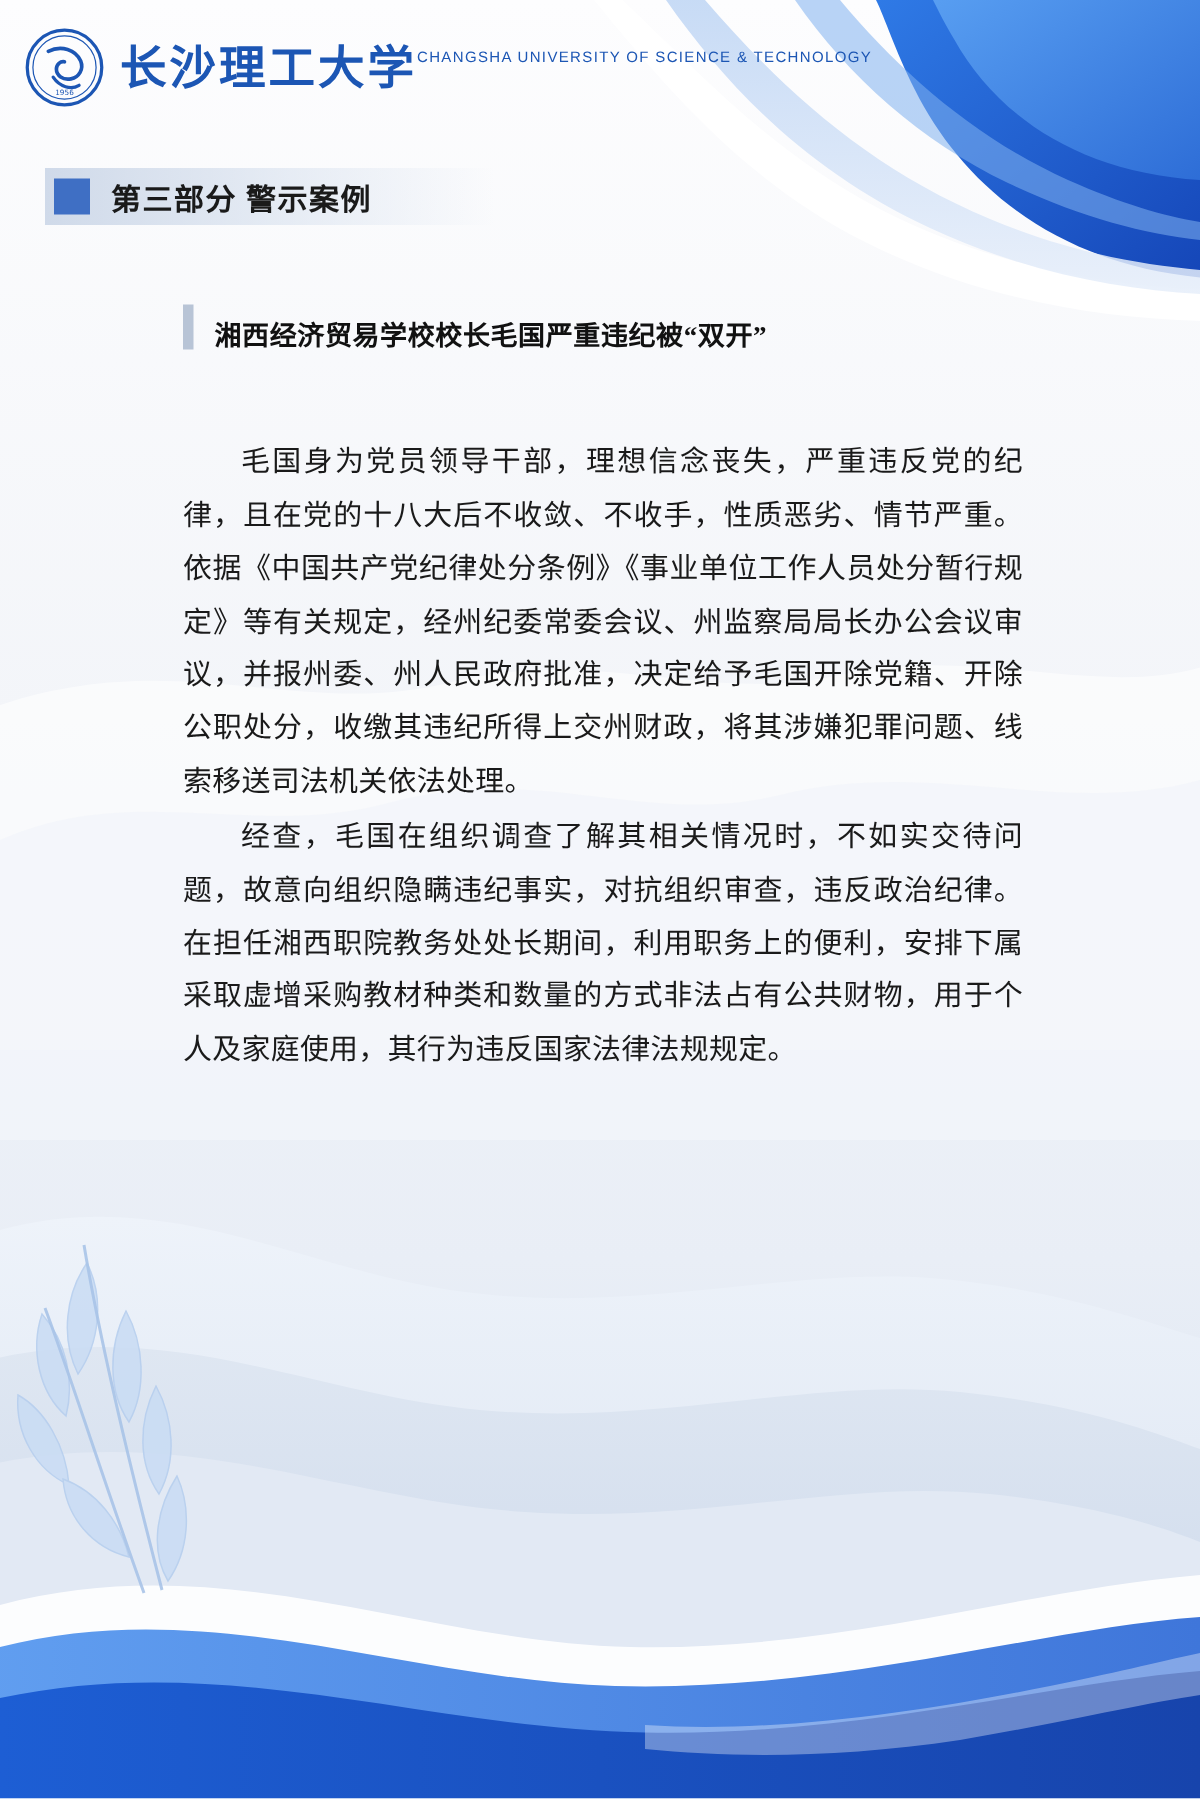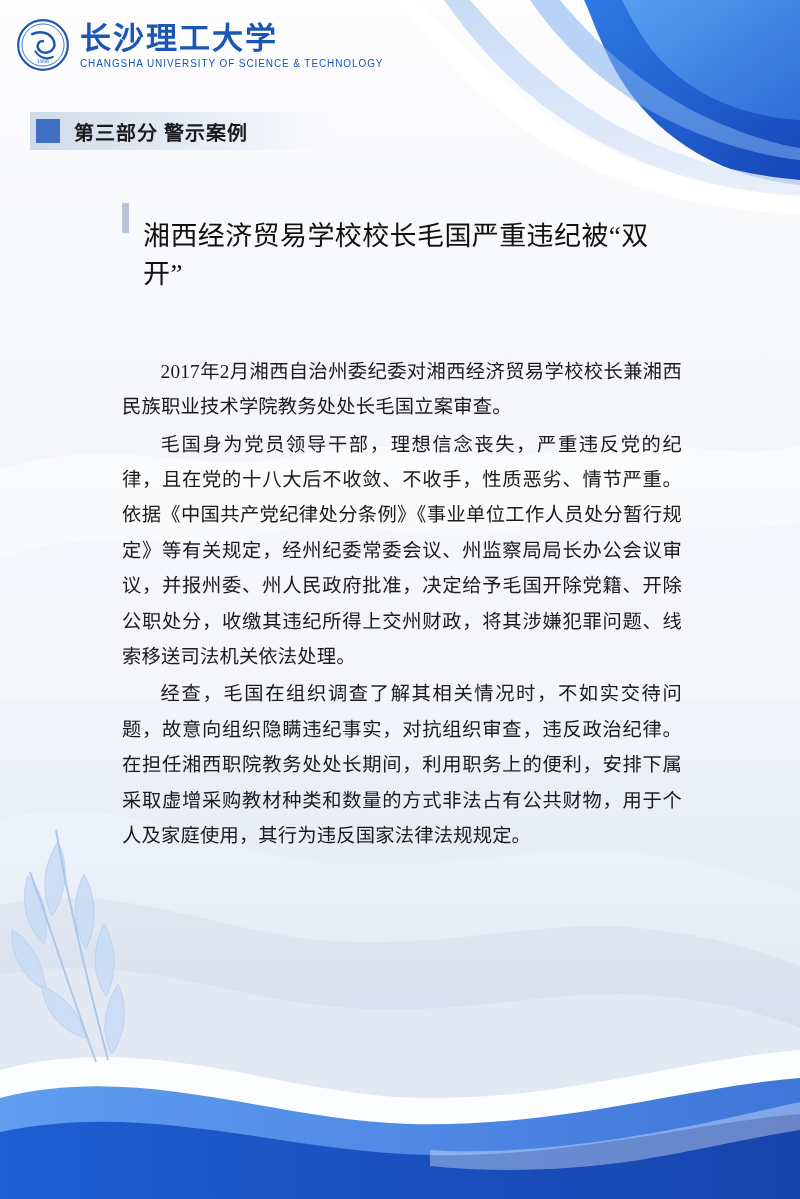--- a/index.html
+++ b/index.html
@@ -35,21 +35,21 @@
     align-items: center;
     gap: 10px;
   }
   .logo-mark {
     width: 54px;
     height: 54px;
     flex: 0 0 54px;
   }
   .logo-text {
     display: flex;
-    flex-direction: column;
+    flex-direction: row;
     justify-content: center;
     margin-top: 2px;
   }
   .logo-cn {
     font-family: "Liberation Serif", "DejaVu Serif", serif;
     font-size: 31px;
     font-weight: bold;
     color: #1c56b4;
     letter-spacing: 2px;
     line-height: 1.05;
@@ -105,22 +105,22 @@
   .head-bar {
     width: 7px;
     height: 30px;
     background: #b8c4d6;
     margin-top: 3px;
     flex: 0 0 7px;
   }
   .article-title {
     margin-left: 14px;
     font-family: "Liberation Serif", "DejaVu Serif", serif;
-    font-size: 27px;
-    font-weight: normal;
+    font-size: 18px;
+    font-weight: bold;
     color: #111111;
     letter-spacing: 0.4px;
     line-height: 1.4;
   }
   .article-body {
     margin-top: 42px;
   }
   .article-body p {
     margin: 0 0 2px 0;
     font-family: "Liberation Serif", "DejaVu Serif", serif;
@@ -224,19 +224,18 @@
     <div class="section-square"></div>
     <div class="section-title">第三部分 警示案例</div>
   </div>
 
   <div class="article">
     <div class="article-head">
       <div class="head-bar"></div>
       <h1 class="article-title">湘西经济贸易学校校长毛国严重违纪被“双开”</h1>
     </div>
     <div class="article-body">
-      <p>2017年2月湘西自治州委纪委对湘西经济贸易学校校长兼湘西民族职业技术学院教务处处长毛国立案审查。</p>
       <p>毛国身为党员领导干部，理想信念丧失，严重违反党的纪律，且在党的十八大后不收敛、不收手，性质恶劣、情节严重。依据《中国共产党纪律处分条例》《事业单位工作人员处分暂行规定》等有关规定，经州纪委常委会议、州监察局局长办公会议审议，并报州委、州人民政府批准，决定给予毛国开除党籍、开除公职处分，收缴其违纪所得上交州财政，将其涉嫌犯罪问题、线索移送司法机关依法处理。</p>
       <p>经查，毛国在组织调查了解其相关情况时，不如实交待问题，故意向组织隐瞒违纪事实，对抗组织审查，违反政治纪律。在担任湘西职院教务处处长期间，利用职务上的便利，安排下属采取虚增采购教材种类和数量的方式非法占有公共财物，用于个人及家庭使用，其行为违反国家法律法规规定。</p>
     </div>
   </div>
 
 </div>
 
 </body></html>

